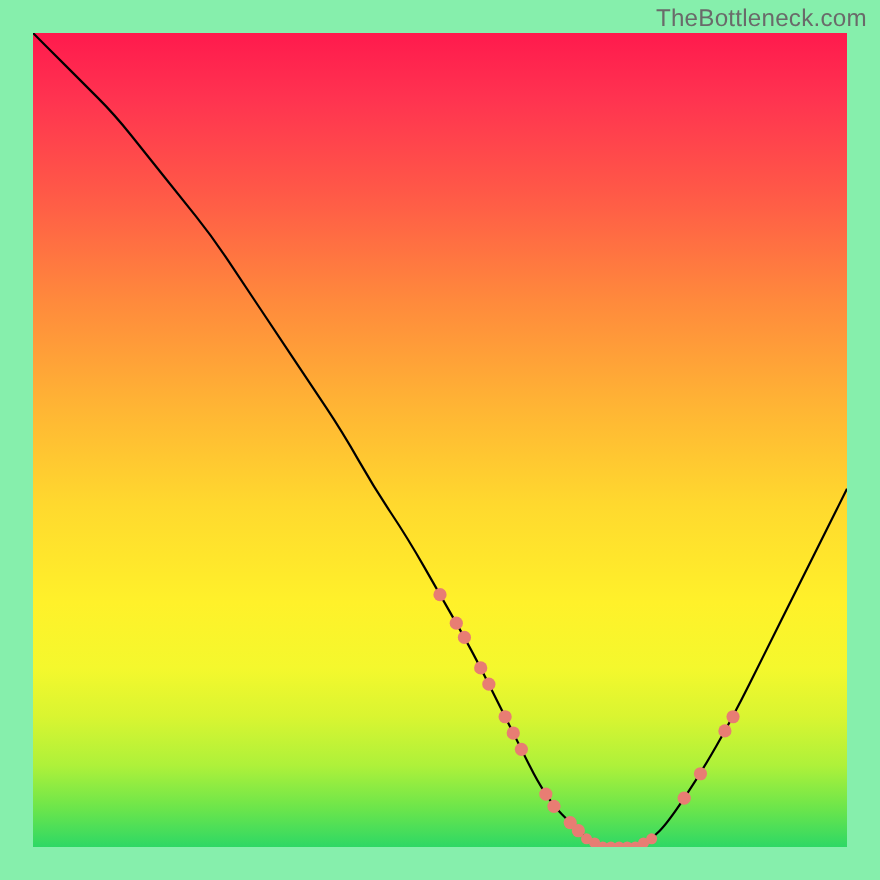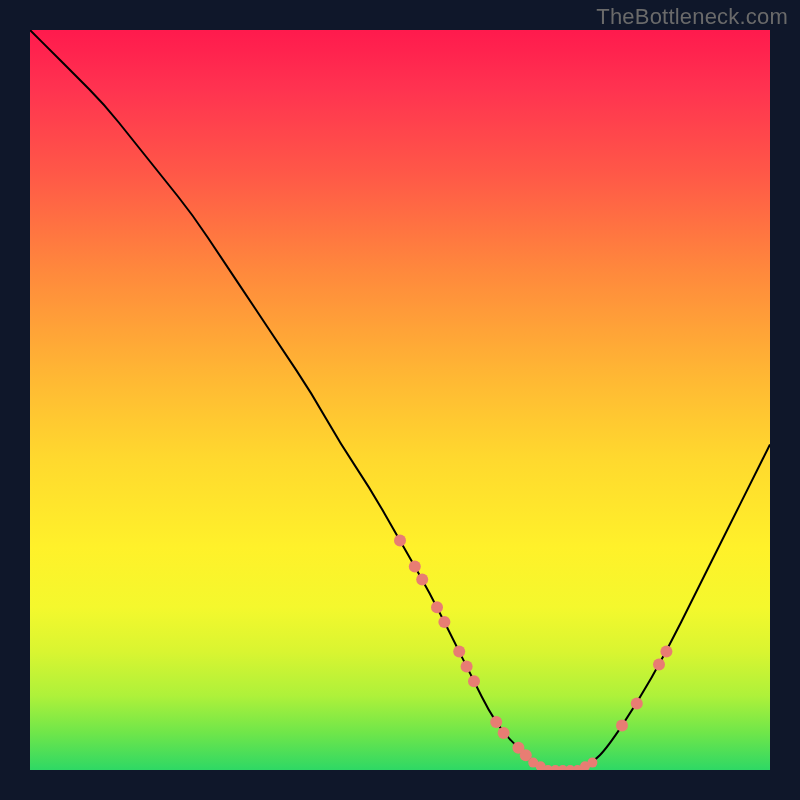--- a/index.html
+++ b/index.html
@@ -7,21 +7,21 @@
     padding: 0;
     width: 800px;
     height: 800px;
     background: #000;
     overflow: hidden;
     font-family: Arial, Helvetica, sans-serif;
   }
   .frame {
     position: absolute;
     inset: 0;
-    background: #0f172a;
+    background: #86efac;
   }
   .watermark {
     position: absolute;
     top: 4px;
     right: 12px;
     color: #6a6a6a;
     font-size: 22px;
     font-weight: 500;
     letter-spacing: 0.2px;
     z-index: 5;

